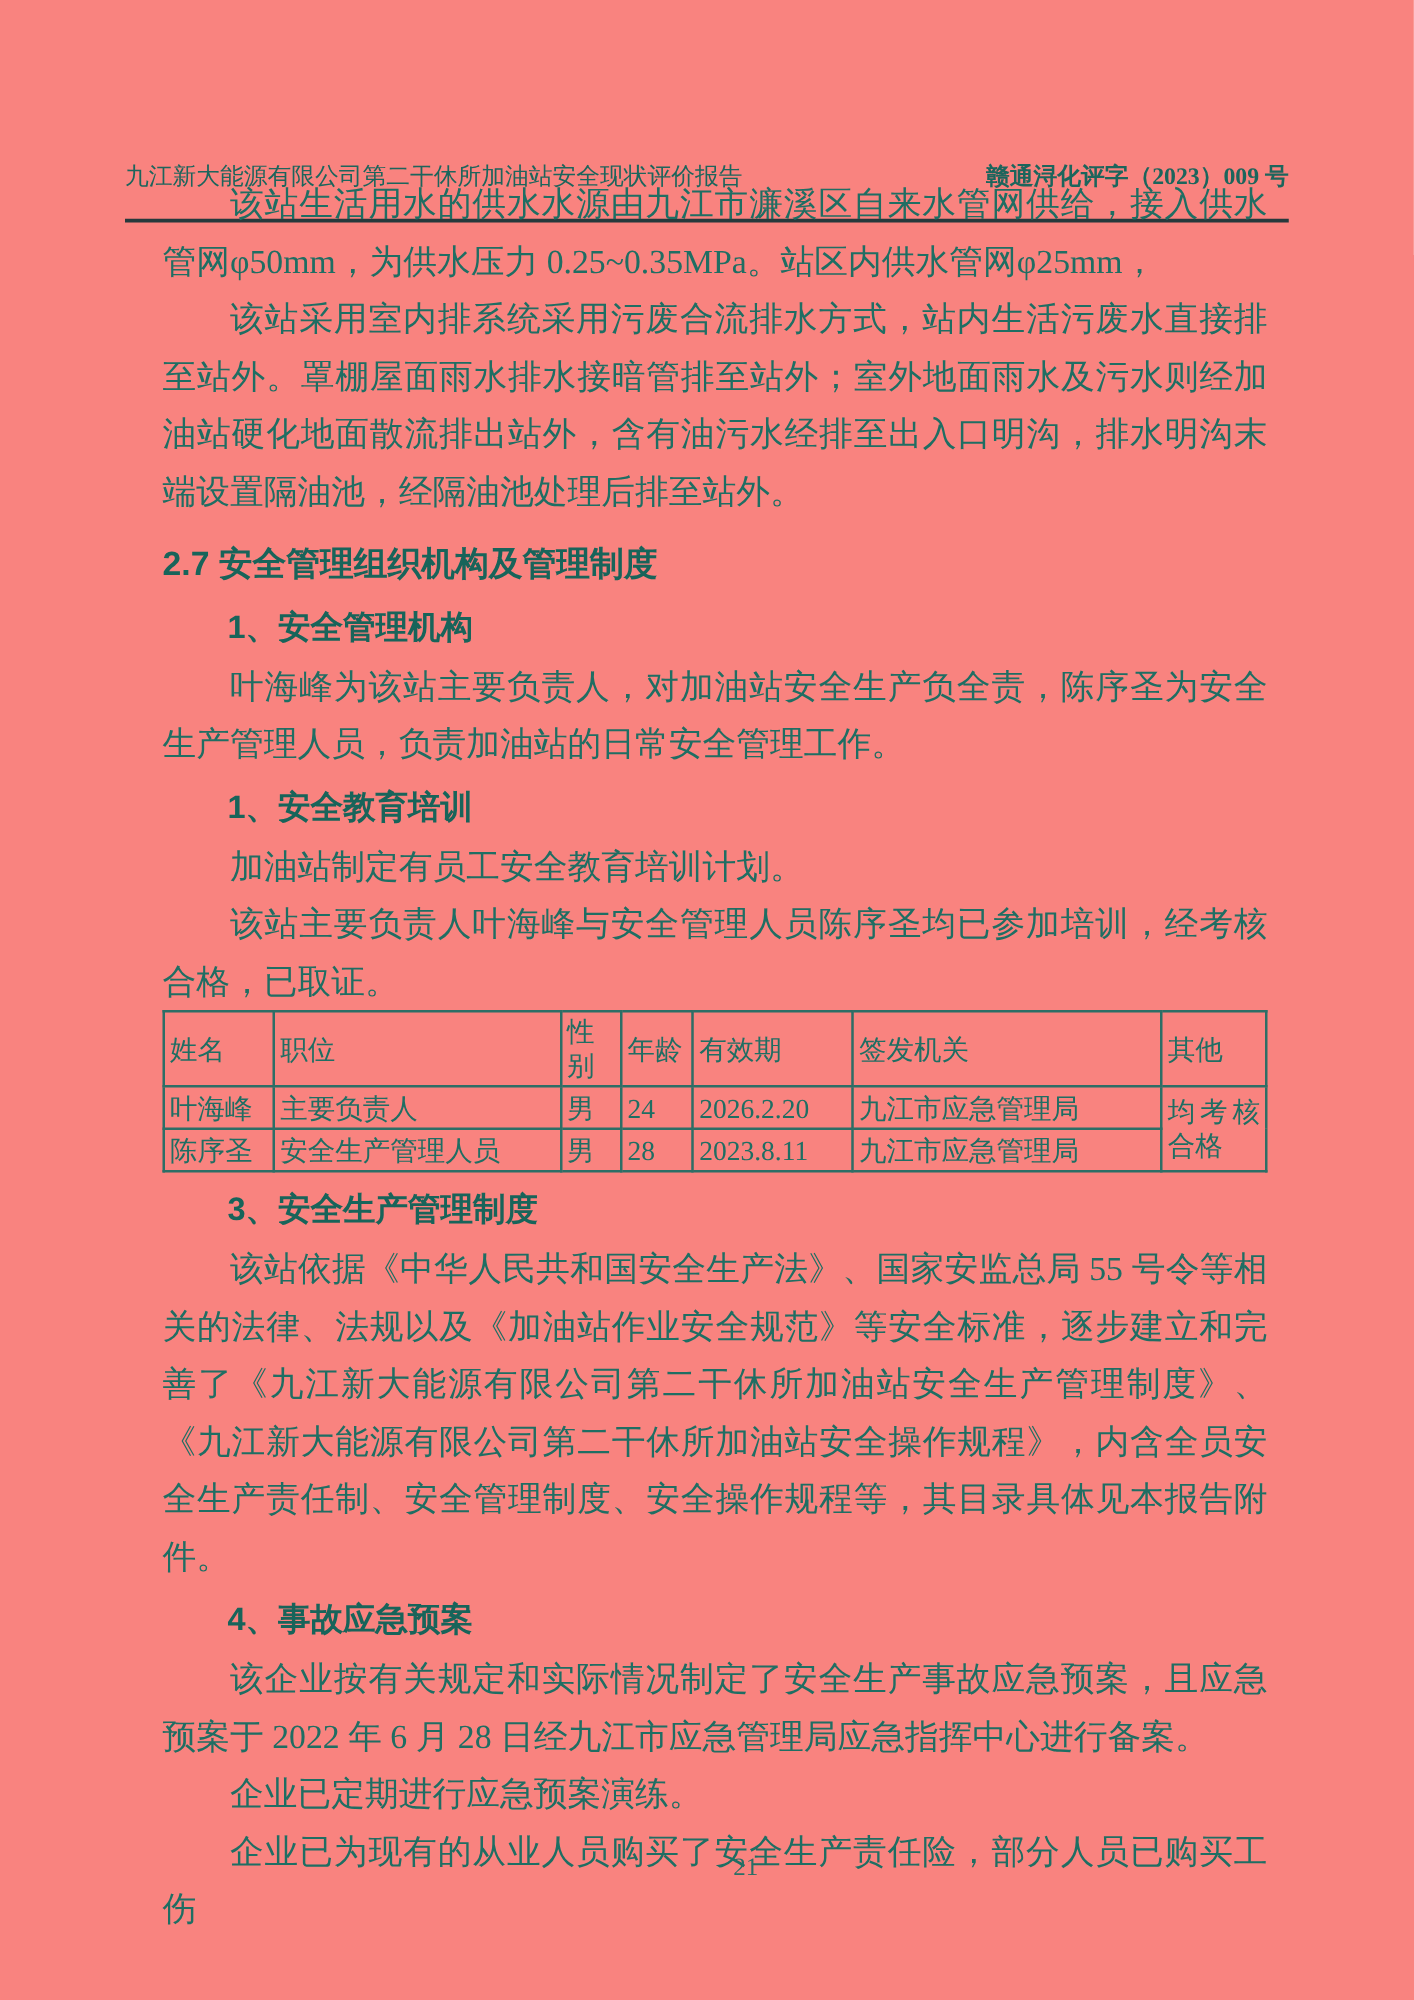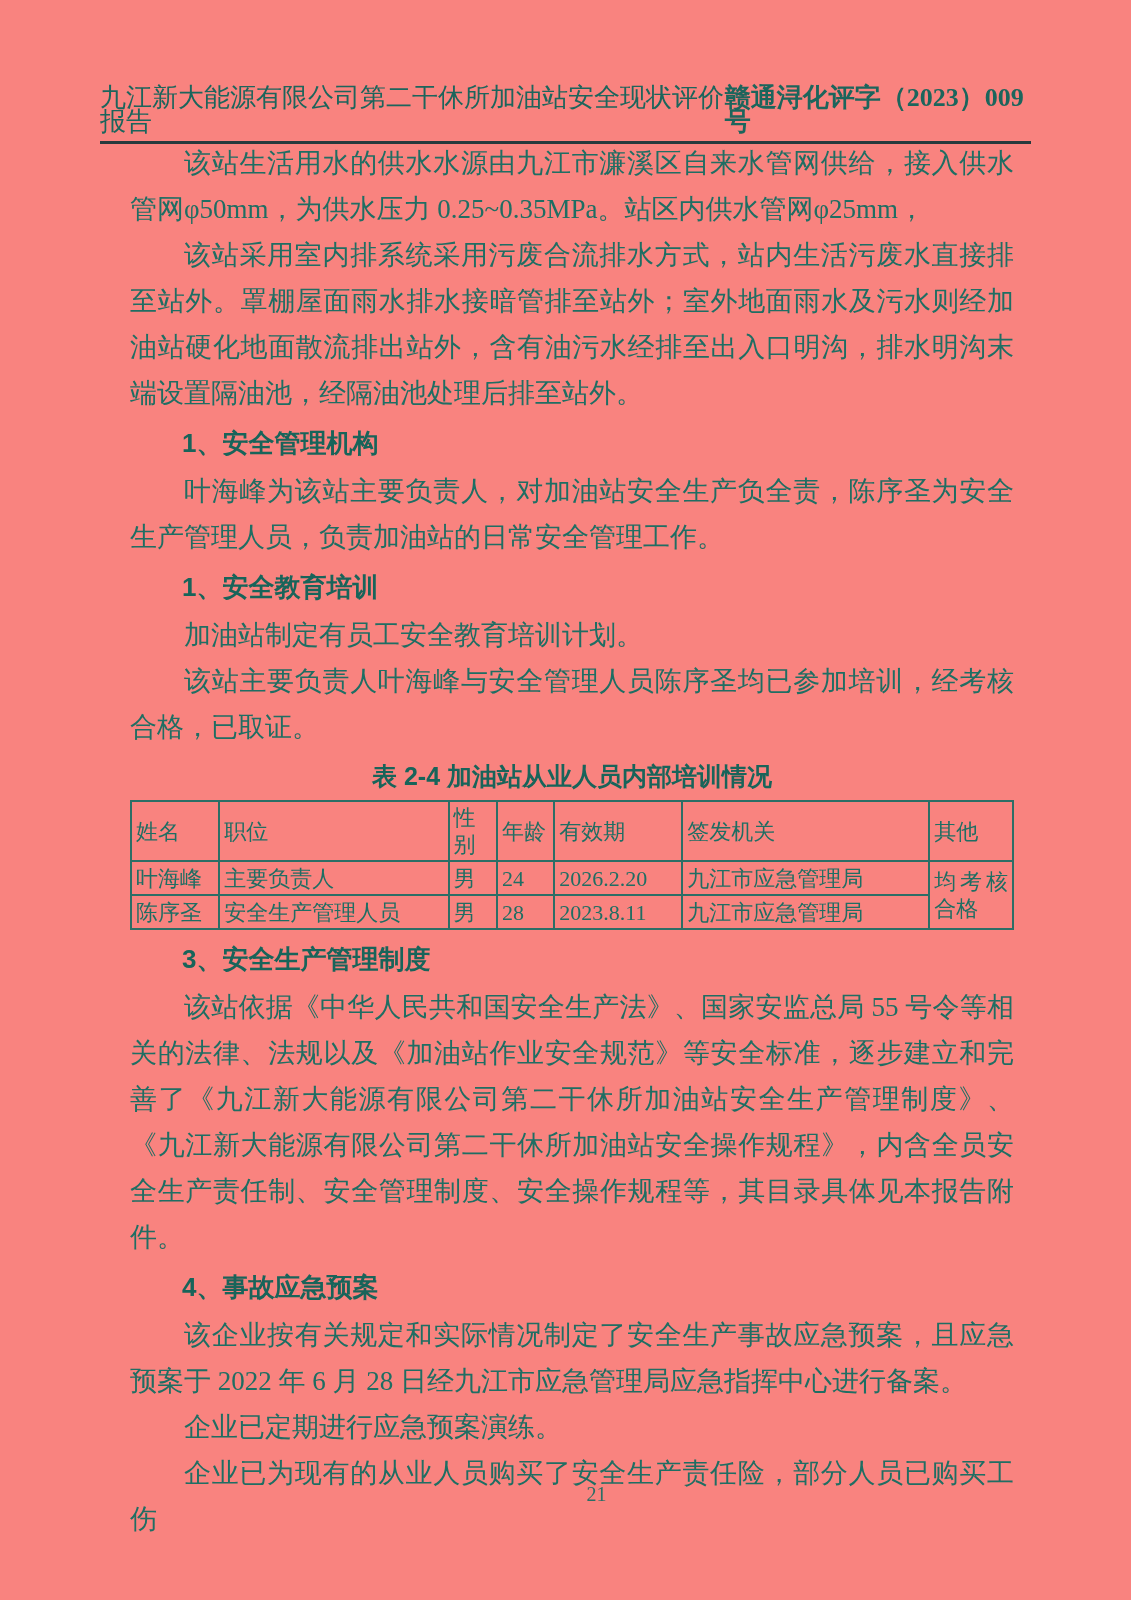--- a/index.html
+++ b/index.html
@@ -8,24 +8,24 @@
     width:1131px;height:1600px;
     background:#f9837f;
     font-family:"Liberation Serif","DejaVu Serif",serif;
     color:#1f6e63;
     overflow:hidden;
   }
   .hdr{
     position:absolute;top:86px;left:100px;width:931px;
     display:flex;justify-content:space-between;align-items:flex-end;
     border-bottom:3px solid #27393c;
-    padding-bottom:7px;
-    font-size:26px;line-height:24px;color:#1c655c;
+    padding-bottom:21px;
+    font-size:19px;line-height:24px;color:#1c655c;
   }
-  .hdr .docnum{font-weight:bold;}
+  .hdr .docnum{font-weight:bold;margin-top:44px;}
   .content{
     position:absolute;top:140px;left:130px;width:884px;
     font-size:27px;line-height:46px;text-align:justify;
   }
   p.para{margin:0;text-indent:2em;}
   .h-sec{
     font-family:"Liberation Sans","DejaVu Sans",sans-serif;
     font-weight:bold;color:#18645a;
     font-size:27px;line-height:46px;margin:12px 0 2px 0;
   }
@@ -71,29 +71,29 @@
   <div class="hdr">
     <span>九江新大能源有限公司第二干休所加油站安全现状评价报告</span>
     <span class="docnum">赣通浔化评字（2023）009 号</span>
   </div>
 
   <div class="content">
 
     <p class="para">该站生活用水的供水水源由九江市濂溪区自来水管网供给，接入供水管网φ50mm，为供水压力 0.25~0.35MPa。站区内供水管网φ25mm，</p>
     <p class="para">该站采用室内排系统采用污废合流排水方式，站内生活污废水直接排至站外。罩棚屋面雨水排水接暗管排至站外；室外地面雨水及污水则经加油站硬化地面散流排出站外，含有油污水经排至出入口明沟，排水明沟末端设置隔油池，经隔油池处理后排至站外。</p>
 
+    <div class="h-sec">2.7 安全管理组织机构及管理制度</div>
 
     <div class="h-sub">1、安全管理机构</div>
     <p class="para">叶海峰为该站主要负责人，对加油站安全生产负全责，陈序圣为安全生产管理人员，负责加油站的日常安全管理工作。</p>
 
     <div class="h-sub">1、安全教育培训</div>
     <p class="para">加油站制定有员工安全教育培训计划。</p>
     <p class="para">该站主要负责人叶海峰与安全管理人员陈序圣均已参加培训，经考核合格，已取证。</p>
 
-    <div class="tbl-title">表 2-4 加油站从业人员内部培训情况</div>
 
     <table class="train">
       <colgroup>
         <col class="c-name">
           <col class="c-pos">
           <col class="c-sex">
           <col class="c-age">
         <col class="c-valid">
           <col class="c-org">
           <col class="c-other">

